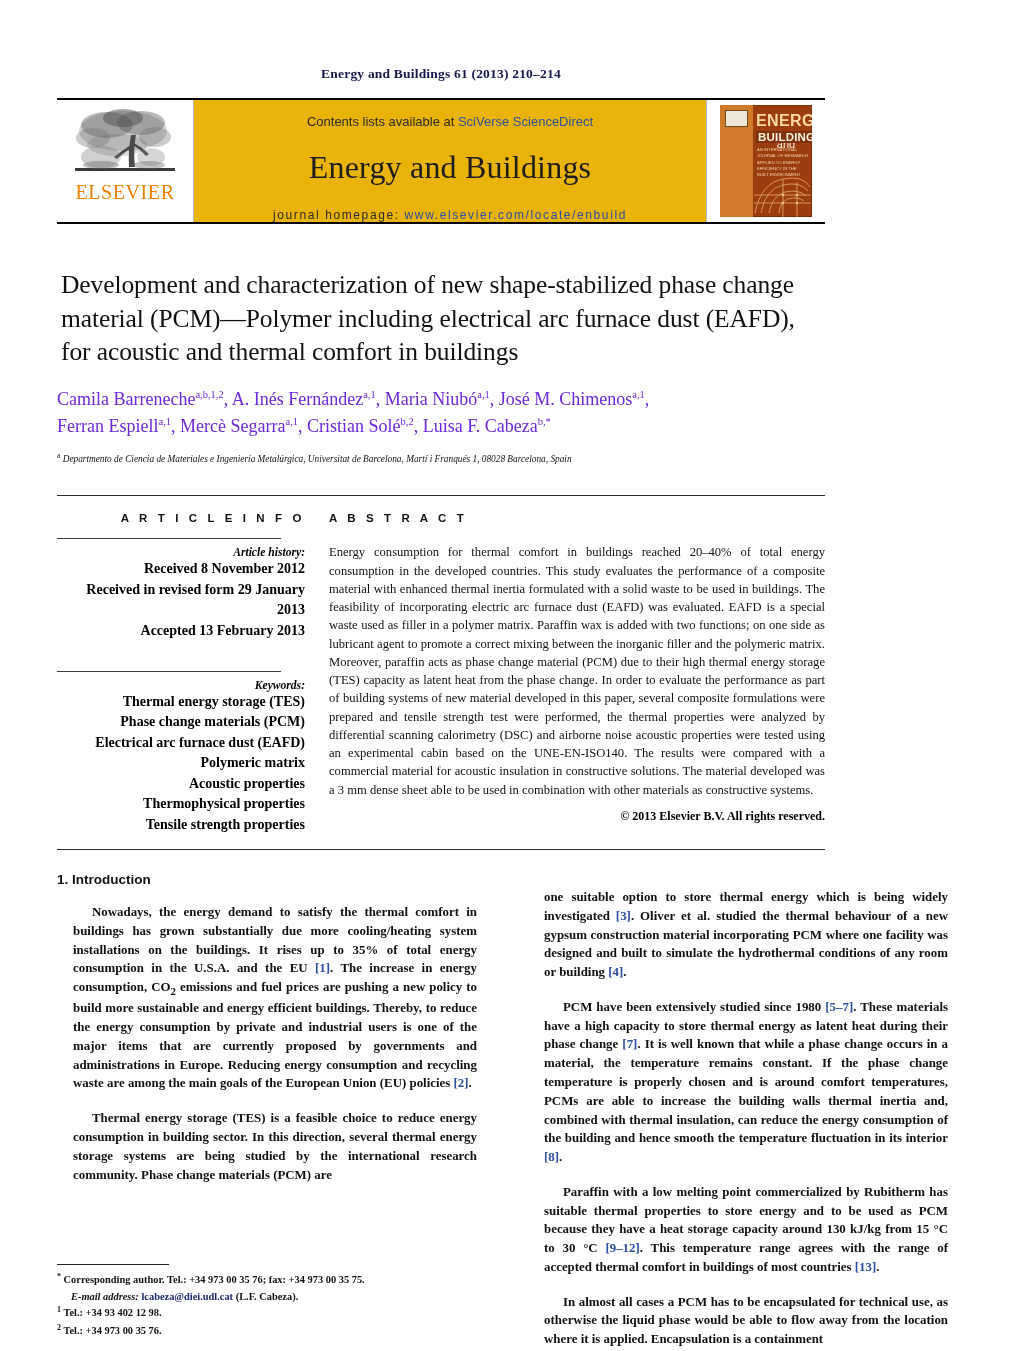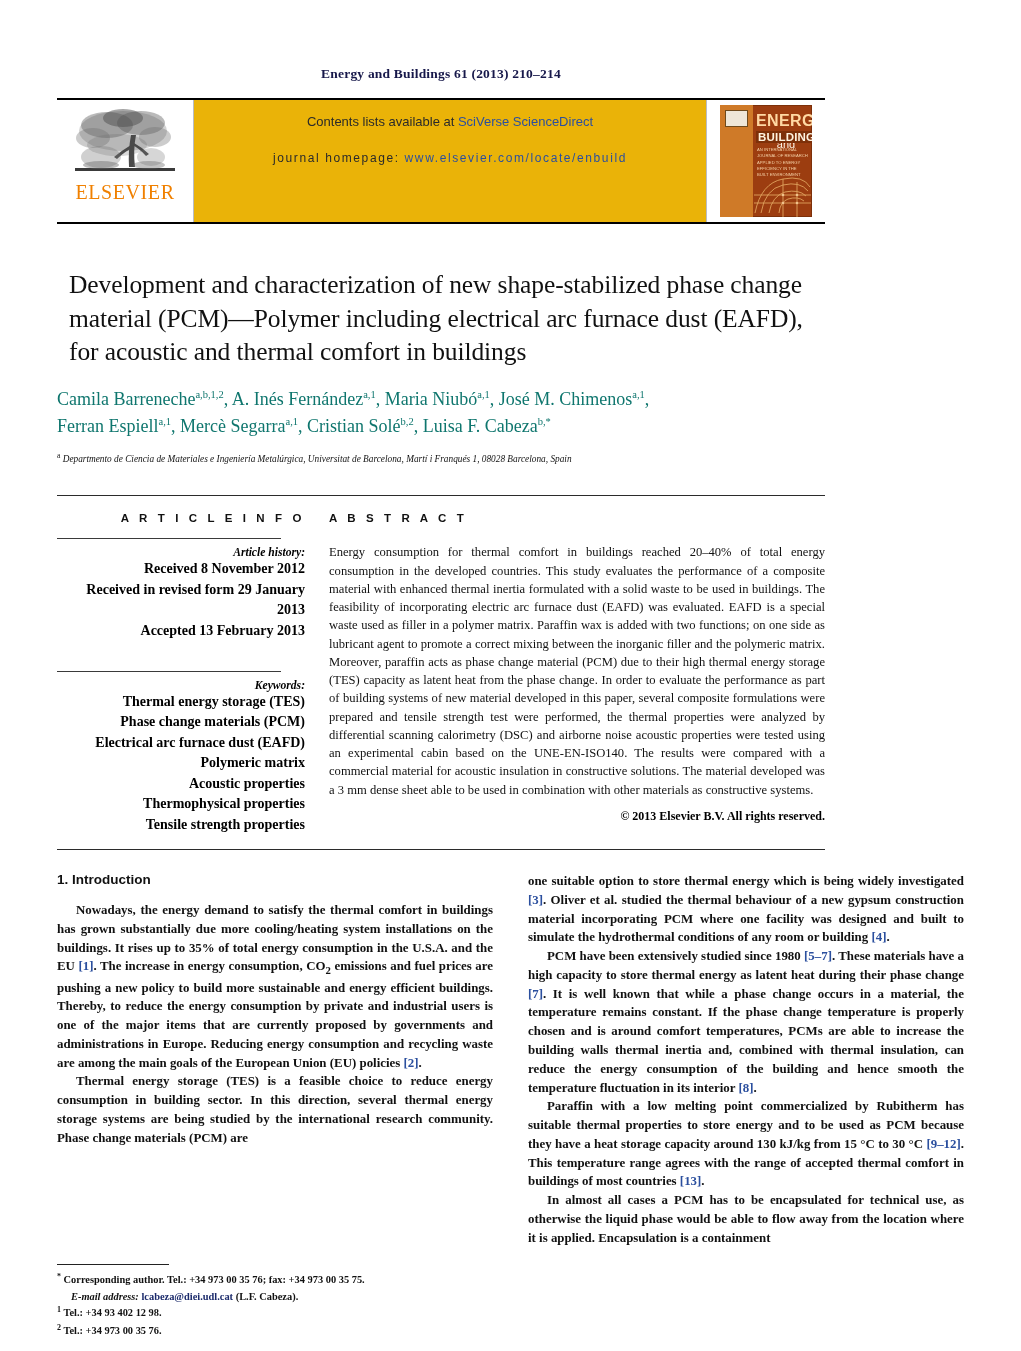--- a/index.html
+++ b/index.html
@@ -164,29 +164,29 @@
     width: 59px; height: 62px;
   }
 
   
   .title-block { margin-top: 44px; }
   h1.title {
     font-family: "Liberation Serif", serif;
     font-weight: normal;
     font-size: 25.5px;
     line-height: 1.32;
-    margin: 12px;
+    margin: 4px;
     color: #111;
     letter-spacing: -0.1px;
   }
   .authors {
     margin-top: 17px;
     font-size: 18px;
     line-height: 1.52;
-    color: #0f766e;
+    color: #6d28d9;
     font-family: "Liberation Serif", serif;
   }
   .authors sup { font-size: 10.5px; }
   .affil {
     margin-top: 9px;
     font-style: italic;
     font-size: 9.3px;
     line-height: 1.56;
     color: #111;
   }
@@ -248,21 +248,21 @@
     margin: 0 0 14px 0;
     color: #111;
   }
   .bodytext {
     font-size: 12.9px;
     line-height: 1.455;
     text-align: justify;
     font-weight: bold;
     color: #111;
   }
-  .bodytext p { margin: 0; text-indent: 19px; }
+  .bodytext p { margin: 16px; text-indent: 19px; }
   .ref { color: #2b4f9e; }
 
   
   .footnotes {
     position: absolute;
     left: 0;
     bottom: 0;
     width: 436px;
   }
   .fn-rule {
@@ -314,20 +314,21 @@
           <ellipse cx="78" cy="60" rx="16" ry="4" fill="#6a6a6a" opacity="0.40"></ellipse>
         </g>
       </svg>
       <div class="elsevier-word">ELSEVIER</div>
     </div>
 
     <div class="journal-band">
       <div class="contents-line">
         <span>Contents lists available at </span><a href="#">SciVerse ScienceDirect</a>
       </div>
+      <div class="journal-name">Energy and Buildings</div>
       <div class="homepage-line">
         <span>journal homepage:</span>
         <span class="url">www.elsevier.com/locate/enbuild</span>
       </div>
     </div>
 
     <div class="cover-thumb">
       <div class="cover-inner">
         <div class="cover-left"></div>
         <div class="cover-badge"></div>

